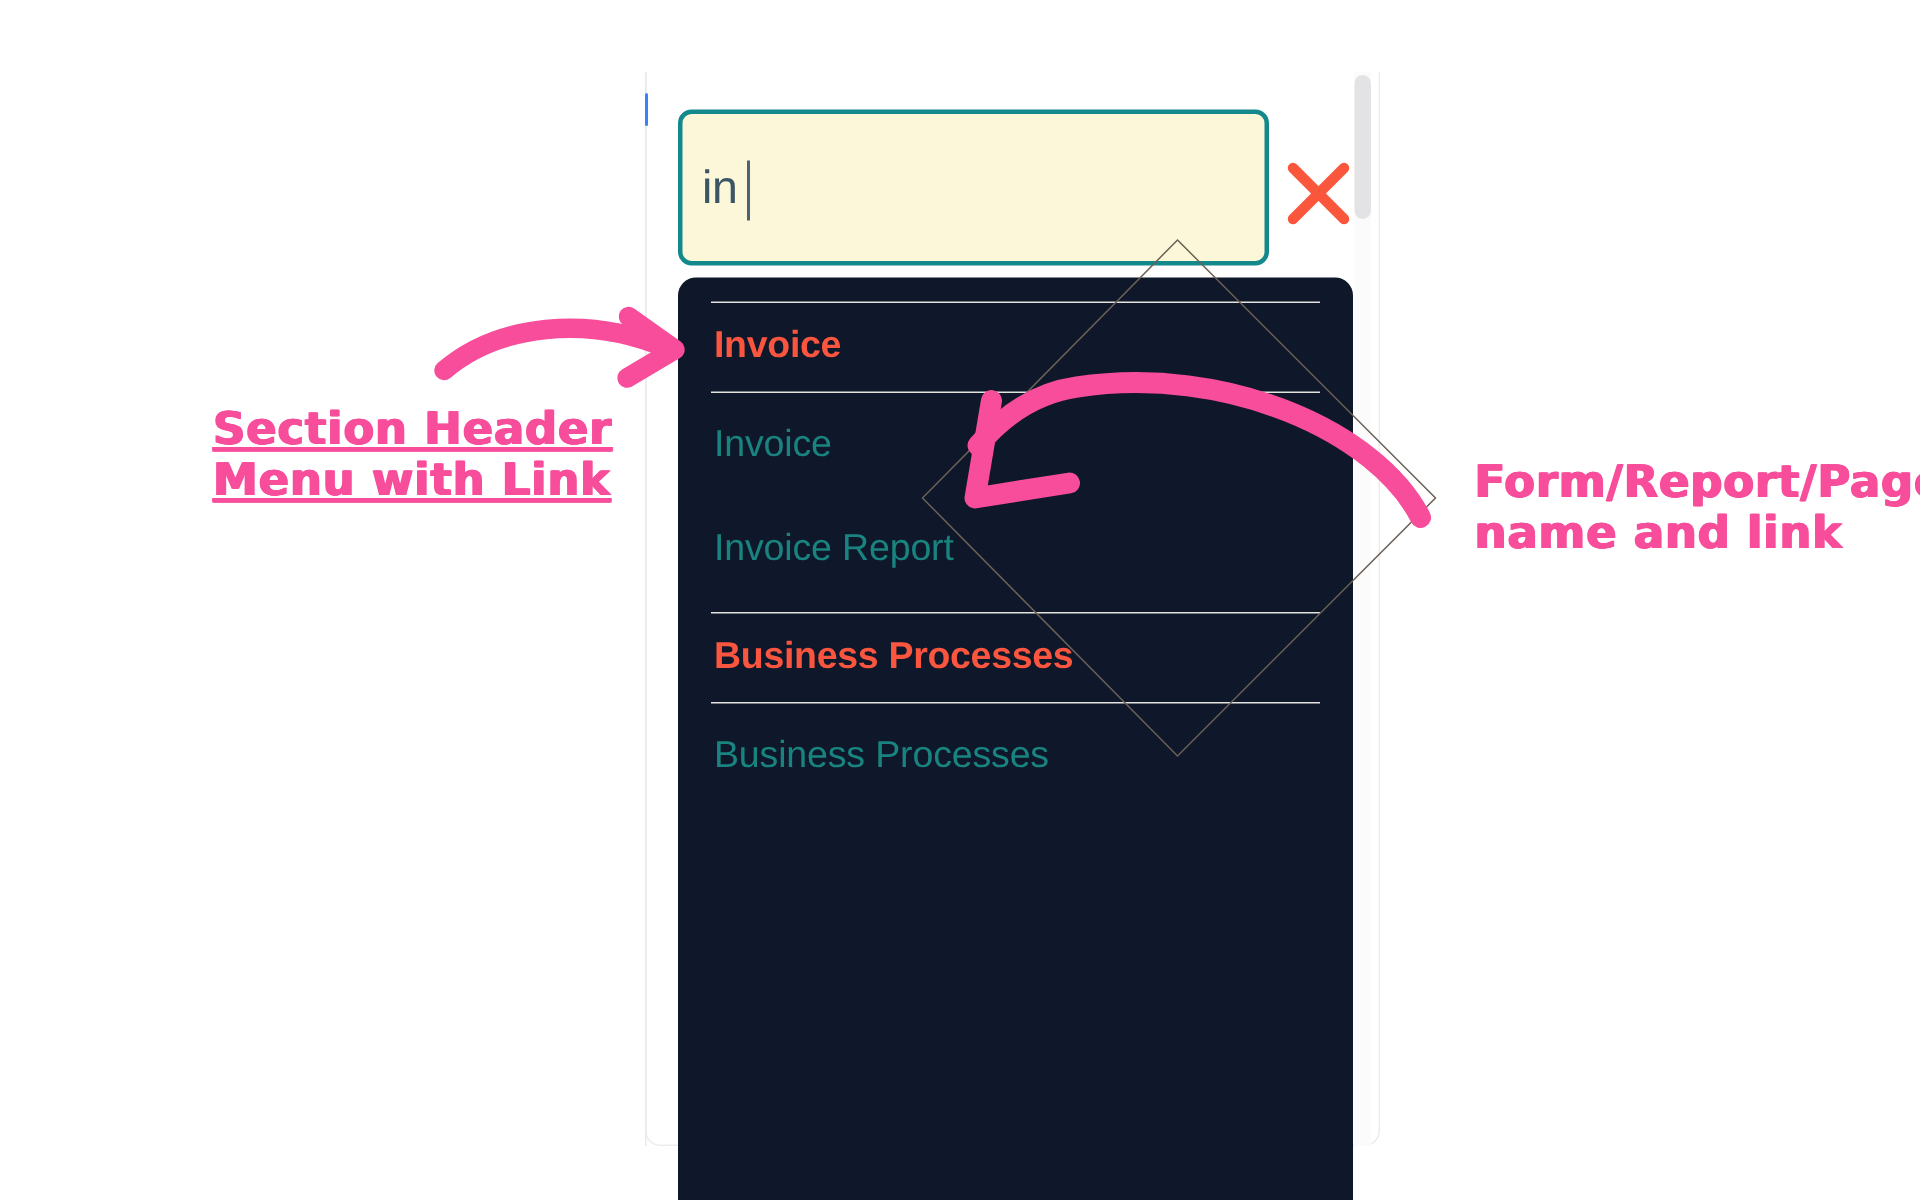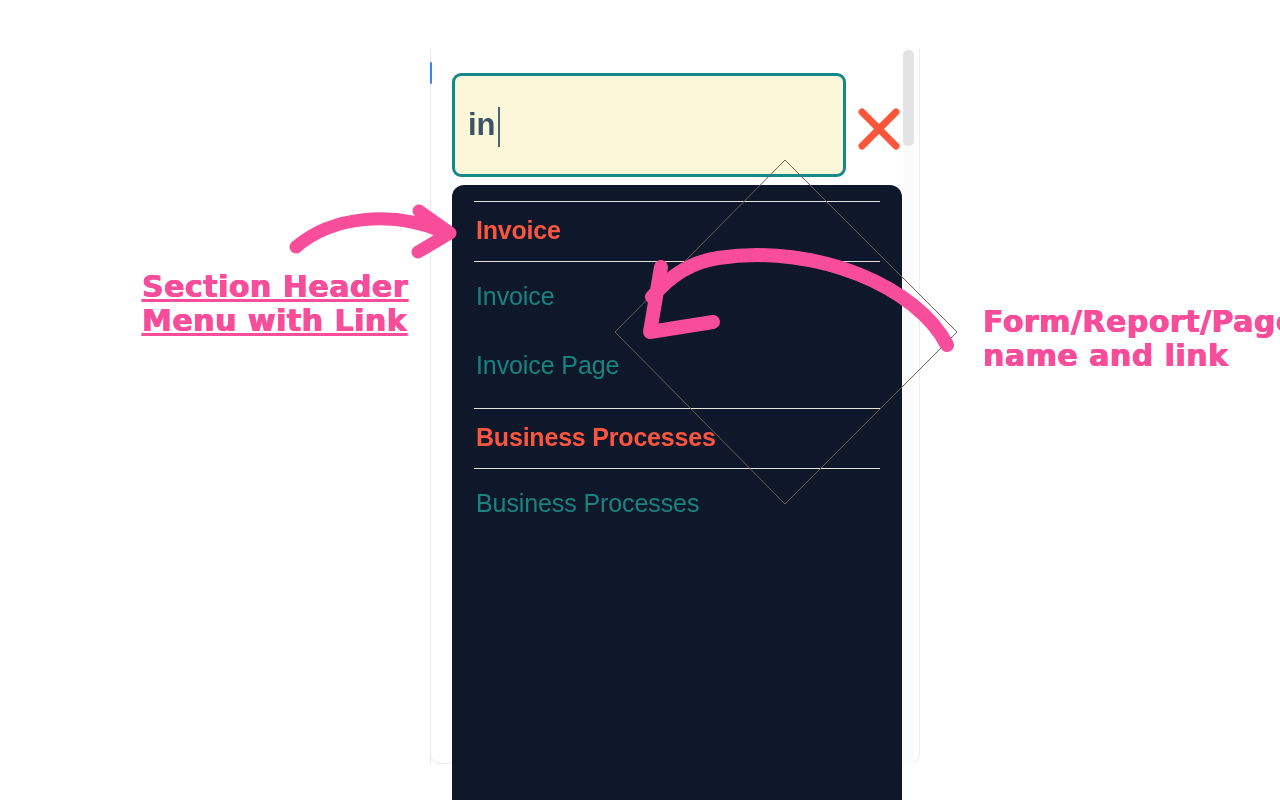--- a/index.html
+++ b/index.html
@@ -77,21 +77,21 @@
   }
   .search-input {
     width: 100%;
     height: 100%;
     background: #fcf7d9;
     border: 3px solid #13898b;
     border-radius: 9px;
     padding: 0 13px;
     font-family: "Liberation Sans", sans-serif;
     font-size: 31px;
-    font-weight: bold;
+    font-weight: normal;
     color: #3c5566;
     outline: none;
     letter-spacing: -0.2px;
   }
   .caret {
     position: absolute;
     left: 498px;
     top: 107px;
     width: 2px;
     height: 40px;
@@ -199,21 +199,21 @@
   </div>
 
   <div class="dropdown">
     <div class="dd-top-pad"></div>
 
     <div class="sep"></div>
     <div class="sec-header">Invoice</div>
     <div class="sep"></div>
 
     <div class="item">Invoice</div>
-    <div class="item">Invoice Page</div>
+    <div class="item">Invoice Report</div>
 
     <div class="dd-gap"></div>
 
     <div class="sep"></div>
     <div class="sec-header">Business Processes</div>
     <div class="sep"></div>
 
     <div class="item">Business Processes</div>
   </div>
 

